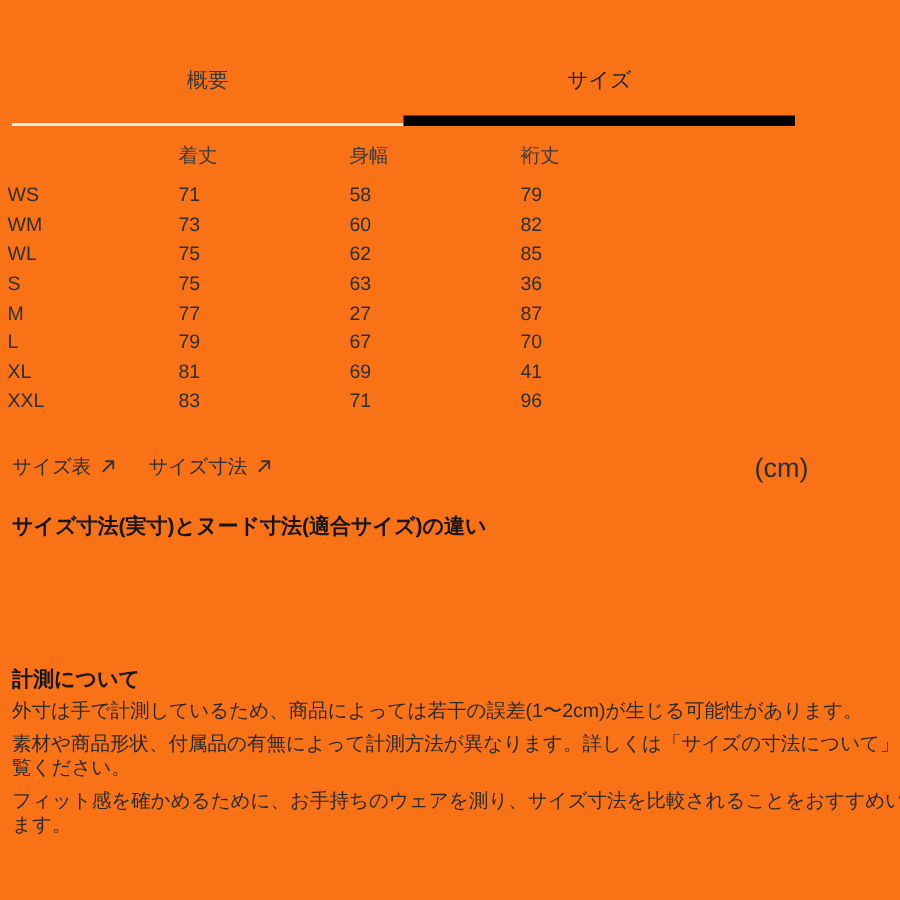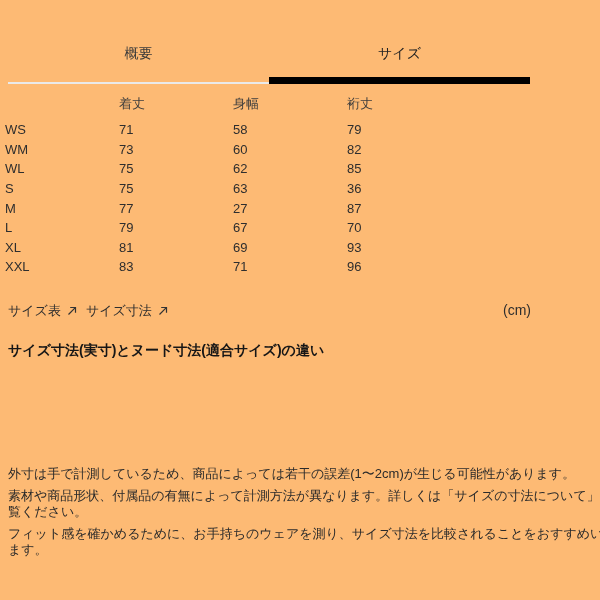--- a/index.html
+++ b/index.html
@@ -1,21 +1,21 @@
 <!DOCTYPE html>
 <html><head>
 <meta charset="utf-8">
 <style>
   * { margin: 0; padding: 0; box-sizing: border-box; }
   html, body { background: #ffffff; }
   .page {
     position: relative;
     width: 600px;
     height: 600px;
-    background: #fdba74;
+    background: #f97316;
     font-family: "Liberation Sans", "DejaVu Sans", sans-serif;
     color: #222222;
     overflow: hidden;
   }
 
   
   .tabs {
     position: absolute;
     left: 8px;
     top: 40px;
@@ -58,40 +58,40 @@
   .size-table tbody tr.data-row { height: 19.6px; }
   .size-table thead th { color: #3c3c3c; vertical-align: middle; }
   .size-table tbody td { vertical-align: middle; }
 
   
   .links-row {
     position: absolute;
     left: 8px;
     top: 302px;
     display: flex;
-    gap: 9px;
+    gap: 22px;
     align-items: flex-end;
   }
   .text-link {
     display: inline-flex;
     align-items: center;
     font-size: 13px;
     color: #2e2e2e;
     cursor: pointer;
     text-decoration: none;
   }
   .text-link .arrow {
     margin-left: 6px;
     display: inline-block;
   }
   .unit-label {
     position: absolute;
     left: 503px;
     top: 302px;
-    font-size: 14px;
+    font-size: 18px;
     color: #2e2e2e;
   }
 
   
   .section-heading {
     position: absolute;
     left: 8px;
     font-size: 14px;
     font-weight: bold;
     color: #161616;
@@ -174,21 +174,21 @@
       <tr class="data-row">
         <td>L</td>
         <td>79</td>
         <td>67</td>
         <td>70</td>
       </tr>
       <tr class="data-row">
         <td>XL</td>
         <td>81</td>
         <td>69</td>
-        <td>93</td>
+        <td>41</td>
       </tr>
       <tr class="data-row">
         <td>XXL</td>
         <td>83</td>
         <td>71</td>
         <td>96</td>
       </tr>
     </tbody>
   </table>
 
@@ -207,20 +207,21 @@
         <svg width="10" height="10" viewBox="0 0 10 10">
             <path d="M1.5 8.5 L8.3 1.7 M3.2 1.5 H8.5 V6.8" stroke="#333333" stroke-width="1.2" fill="none"></path>
           </svg>
       </span>
     </a>
   </div>
   <div class="unit-label">(cm)</div>
 
   <div class="section-heading heading-1">サイズ寸法(実寸)とヌード寸法(適合サイズ)の違い</div>
 
+  <div class="section-heading heading-2">計測について</div>
   <div class="body-lines lines-2">
     <p class="body-line mb6">外寸は手で計測しているため、商品によっては若干の誤差(1〜2cm)が生じる可能性があります。</p>
     <p class="body-line mb0">素材や商品形状、付属品の有無によって計測方法が異なります。詳しくは「サイズの寸法について」をご</p>
     <p class="body-line mb6">覧ください。</p>
     <p class="body-line mb0">フィット感を確かめるために、お手持ちのウェアを測り、サイズ寸法を比較されることをおすすめいたし</p>
     <p class="body-line mb0">ます。</p>
   </div>
 
 </div>
 

